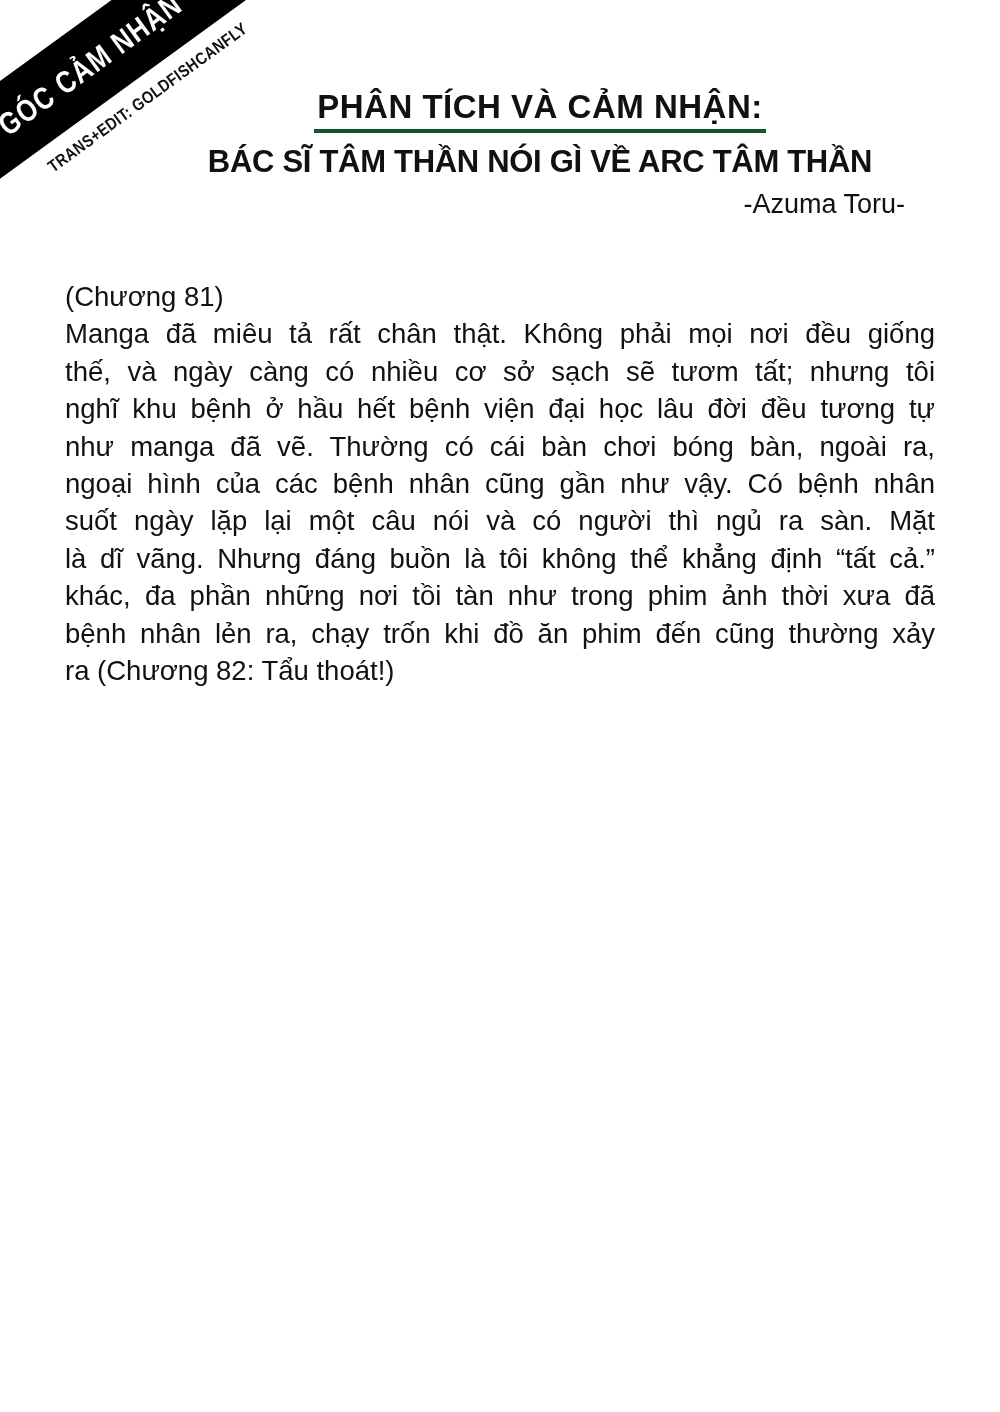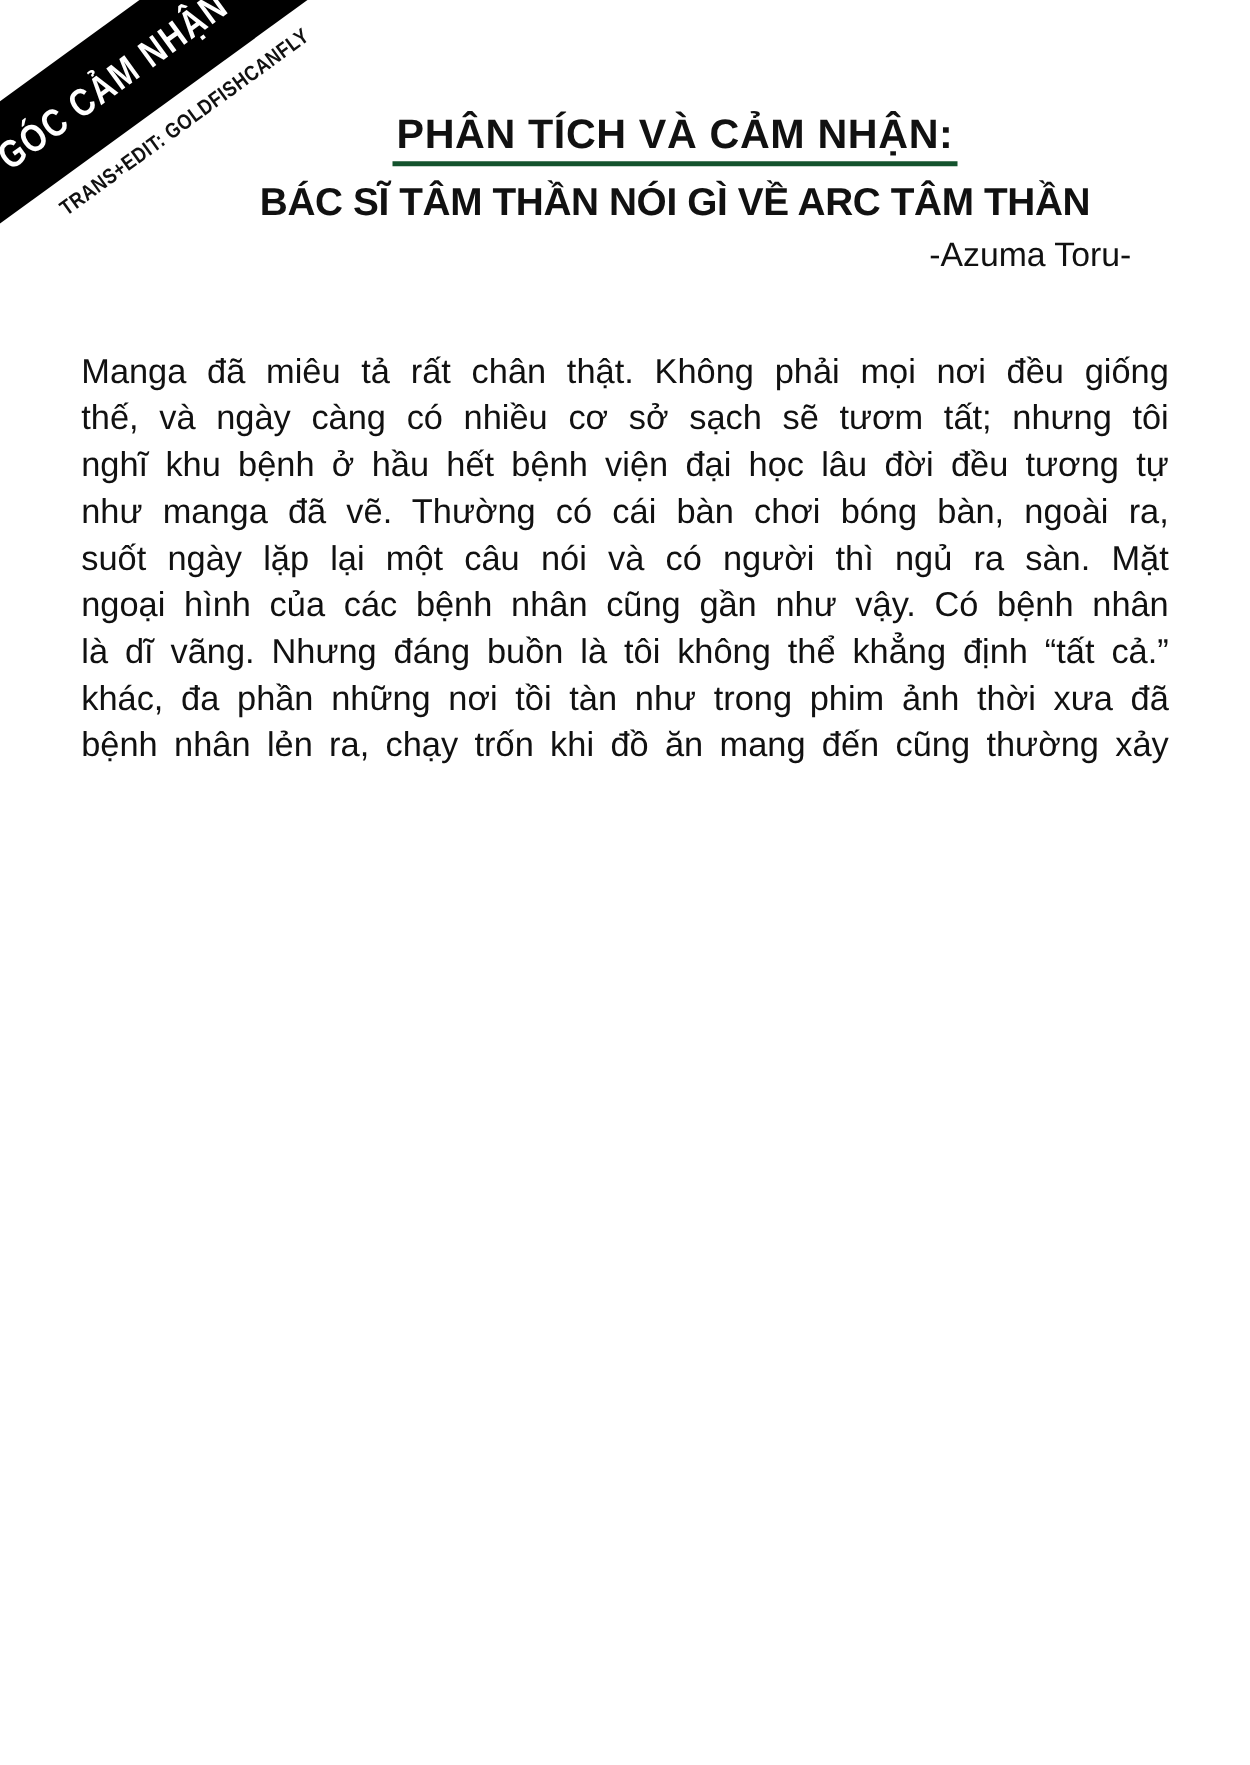--- a/index.html
+++ b/index.html
@@ -115,24 +115,26 @@
 
   <div class="title-block">
     <div class="t1">
       <span class="underlined">PHÂN TÍCH VÀ CẢM NHẬN:</span>
     </div>
     <div class="t2">BÁC SĨ TÂM THẦN NÓI GÌ VỀ ARC TÂM THẦN</div>
     <div class="author">-Azuma Toru-</div>
   </div>
 
   <div class="body-text" id="body-text">
+      <div class="body-line start">(Chương 81)</div>
       <div class="body-line">Manga đã miêu tả rất chân thật. Không phải mọi nơi đều giống</div>
       <div class="body-line">thế, và ngày càng có nhiều cơ sở sạch sẽ tươm tất; nhưng tôi</div>
       <div class="body-line">nghĩ khu bệnh ở hầu hết bệnh viện đại học lâu đời đều tương tự</div>
       <div class="body-line">như manga đã vẽ. Thường có cái bàn chơi bóng bàn, ngoài ra,</div>
+      <div class="body-line">ngoại hình của các bệnh nhân cũng gần như vậy. Có bệnh nhân</div>
       <div class="body-line">suốt ngày lặp lại một câu nói và có người thì ngủ ra sàn. Mặt</div>
-      <div class="body-line">ngoại hình của các bệnh nhân cũng gần như vậy. Có bệnh nhân</div>
       <div class="body-line">là dĩ vãng. Nhưng đáng buồn là tôi không thể khẳng định “tất cả.”</div>
       <div class="body-line">khác, đa phần những nơi tồi tàn như trong phim ảnh thời xưa đã</div>
-      <div class="body-line">bệnh nhân lẻn ra, chạy trốn khi đồ ăn mang đến cũng thường xảy</div>
+      <div class="body-line">bệnh nhân lẻn ra, chạy trốn khi đồ ăn phim đến cũng thường xảy</div>
+      <div class="body-line start">ra (Chương 82: Tẩu thoát!)</div>
     </div>
 
 </div>
 
 </body></html>

